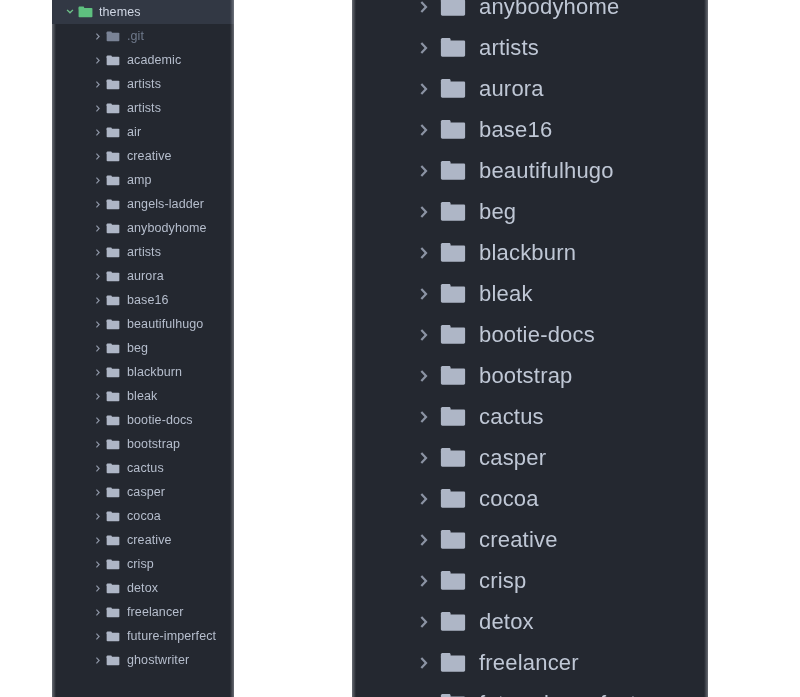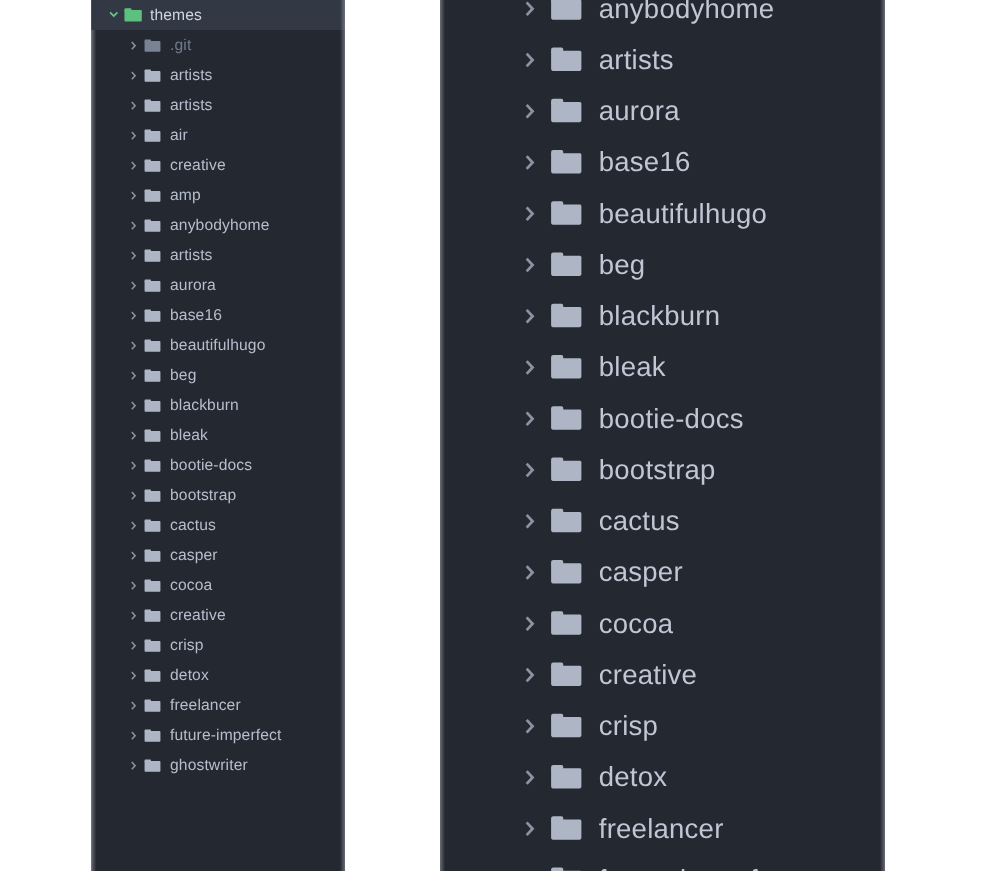--- a/index.html
+++ b/index.html
@@ -45,22 +45,22 @@
     left: 0;
     background: linear-gradient(to right, rgba(160,163,170,0.55), rgba(36,40,48,0));
   }
   .panel::after {
     right: 0;
     background: linear-gradient(to left, rgba(160,163,170,0.55), rgba(36,40,48,0));
   }
 
   
   #panel-left {
-    left: 73px;
-    width: 203px;
+    left: 52px;
+    width: 182px;
     height: 697px;
   }
   #panel-left .tree {
     position: absolute;
     top: 0;
     left: 0;
     right: 0;
   }
   #panel-left .row {
     height: 24px;
@@ -90,21 +90,21 @@
     font-size: 12.5px;
     letter-spacing: 0.1px;
     color: #b6becd;
     padding-left: 5px;
     line-height: 1;
   }
   #panel-left .row.dim .label { color: #707a8c; }
   #panel-left .row.selected .label { color: #cfd6e3; }
   
   #panel-left .depth0 { padding-left: 12px; }
-  #panel-left .depth1 { padding-left: 28px; text-align: right; }
+  #panel-left .depth1 { padding-left: 40px; text-align: right; }
 
   
   #panel-right {
     left: 352px;
     width: 356px;
     height: 697px;
   }
   #panel-right .tree {
     position: absolute;
     left: 0;
@@ -193,20 +193,34 @@
             <svg class="chev-grey" width="9" height="9" viewBox="0 0 10 10">
               <path d="M3.2 1.4 L6.6 5 L3.2 8.6 L2.2 7.7 L4.7 5 L2.2 2.3 Z"></path>
             </svg>
           </span>
           <span class="folder">
             <svg class="folder-grey" width="14" height="11" viewBox="0 0 16 13">
               <path class="tab" d="M0.5 1.6 C0.5 1.0 1.0 0.6 1.6 0.6 L5.6 0.6 C6.2 0.6 6.5 1.0 6.5 1.6 L6.5 3.4 L0.5 3.4 Z"></path>
               <path class="body" d="M0.5 3.0 C0.5 2.5 0.9 2.2 1.4 2.2 L14.6 2.2 C15.1 2.2 15.5 2.5 15.5 3.0 L15.5 11.3 C15.5 11.8 15.1 12.2 14.6 12.2 L1.4 12.2 C0.9 12.2 0.5 11.8 0.5 11.3 Z"></path>
             </svg>
           </span>
+          <span class="label">academic</span>
+        </div>
+        <div class="row depth1">
+          <span class="chev">
+            <svg class="chev-grey" width="9" height="9" viewBox="0 0 10 10">
+              <path d="M3.2 1.4 L6.6 5 L3.2 8.6 L2.2 7.7 L4.7 5 L2.2 2.3 Z"></path>
+            </svg>
+          </span>
+          <span class="folder">
+            <svg class="folder-grey" width="14" height="11" viewBox="0 0 16 13">
+              <path class="tab" d="M0.5 1.6 C0.5 1.0 1.0 0.6 1.6 0.6 L5.6 0.6 C6.2 0.6 6.5 1.0 6.5 1.6 L6.5 3.4 L0.5 3.4 Z"></path>
+              <path class="body" d="M0.5 3.0 C0.5 2.5 0.9 2.2 1.4 2.2 L14.6 2.2 C15.1 2.2 15.5 2.5 15.5 3.0 L15.5 11.3 C15.5 11.8 15.1 12.2 14.6 12.2 L1.4 12.2 C0.9 12.2 0.5 11.8 0.5 11.3 Z"></path>
+            </svg>
+          </span>
           <span class="label">artists</span>
         </div>
         <div class="row depth1">
           <span class="chev">
             <svg class="chev-grey" width="9" height="9" viewBox="0 0 10 10">
               <path d="M3.2 1.4 L6.6 5 L3.2 8.6 L2.2 7.7 L4.7 5 L2.2 2.3 Z"></path>
             </svg>
           </span>
           <span class="folder">
             <svg class="folder-grey" width="14" height="11" viewBox="0 0 16 13">
@@ -250,20 +264,34 @@
               <path d="M3.2 1.4 L6.6 5 L3.2 8.6 L2.2 7.7 L4.7 5 L2.2 2.3 Z"></path>
             </svg>
           </span>
           <span class="folder">
             <svg class="folder-grey" width="14" height="11" viewBox="0 0 16 13">
               <path class="tab" d="M0.5 1.6 C0.5 1.0 1.0 0.6 1.6 0.6 L5.6 0.6 C6.2 0.6 6.5 1.0 6.5 1.6 L6.5 3.4 L0.5 3.4 Z"></path>
               <path class="body" d="M0.5 3.0 C0.5 2.5 0.9 2.2 1.4 2.2 L14.6 2.2 C15.1 2.2 15.5 2.5 15.5 3.0 L15.5 11.3 C15.5 11.8 15.1 12.2 14.6 12.2 L1.4 12.2 C0.9 12.2 0.5 11.8 0.5 11.3 Z"></path>
             </svg>
           </span>
           <span class="label">amp</span>
+        </div>
+        <div class="row depth1">
+          <span class="chev">
+            <svg class="chev-grey" width="9" height="9" viewBox="0 0 10 10">
+              <path d="M3.2 1.4 L6.6 5 L3.2 8.6 L2.2 7.7 L4.7 5 L2.2 2.3 Z"></path>
+            </svg>
+          </span>
+          <span class="folder">
+            <svg class="folder-grey" width="14" height="11" viewBox="0 0 16 13">
+              <path class="tab" d="M0.5 1.6 C0.5 1.0 1.0 0.6 1.6 0.6 L5.6 0.6 C6.2 0.6 6.5 1.0 6.5 1.6 L6.5 3.4 L0.5 3.4 Z"></path>
+              <path class="body" d="M0.5 3.0 C0.5 2.5 0.9 2.2 1.4 2.2 L14.6 2.2 C15.1 2.2 15.5 2.5 15.5 3.0 L15.5 11.3 C15.5 11.8 15.1 12.2 14.6 12.2 L1.4 12.2 C0.9 12.2 0.5 11.8 0.5 11.3 Z"></path>
+            </svg>
+          </span>
+          <span class="label">angels-ladder</span>
         </div>
         <div class="row depth1">
           <span class="chev">
             <svg class="chev-grey" width="9" height="9" viewBox="0 0 10 10">
               <path d="M3.2 1.4 L6.6 5 L3.2 8.6 L2.2 7.7 L4.7 5 L2.2 2.3 Z"></path>
             </svg>
           </span>
           <span class="folder">
             <svg class="folder-grey" width="14" height="11" viewBox="0 0 16 13">
               <path class="tab" d="M0.5 1.6 C0.5 1.0 1.0 0.6 1.6 0.6 L5.6 0.6 C6.2 0.6 6.5 1.0 6.5 1.6 L6.5 3.4 L0.5 3.4 Z"></path>

